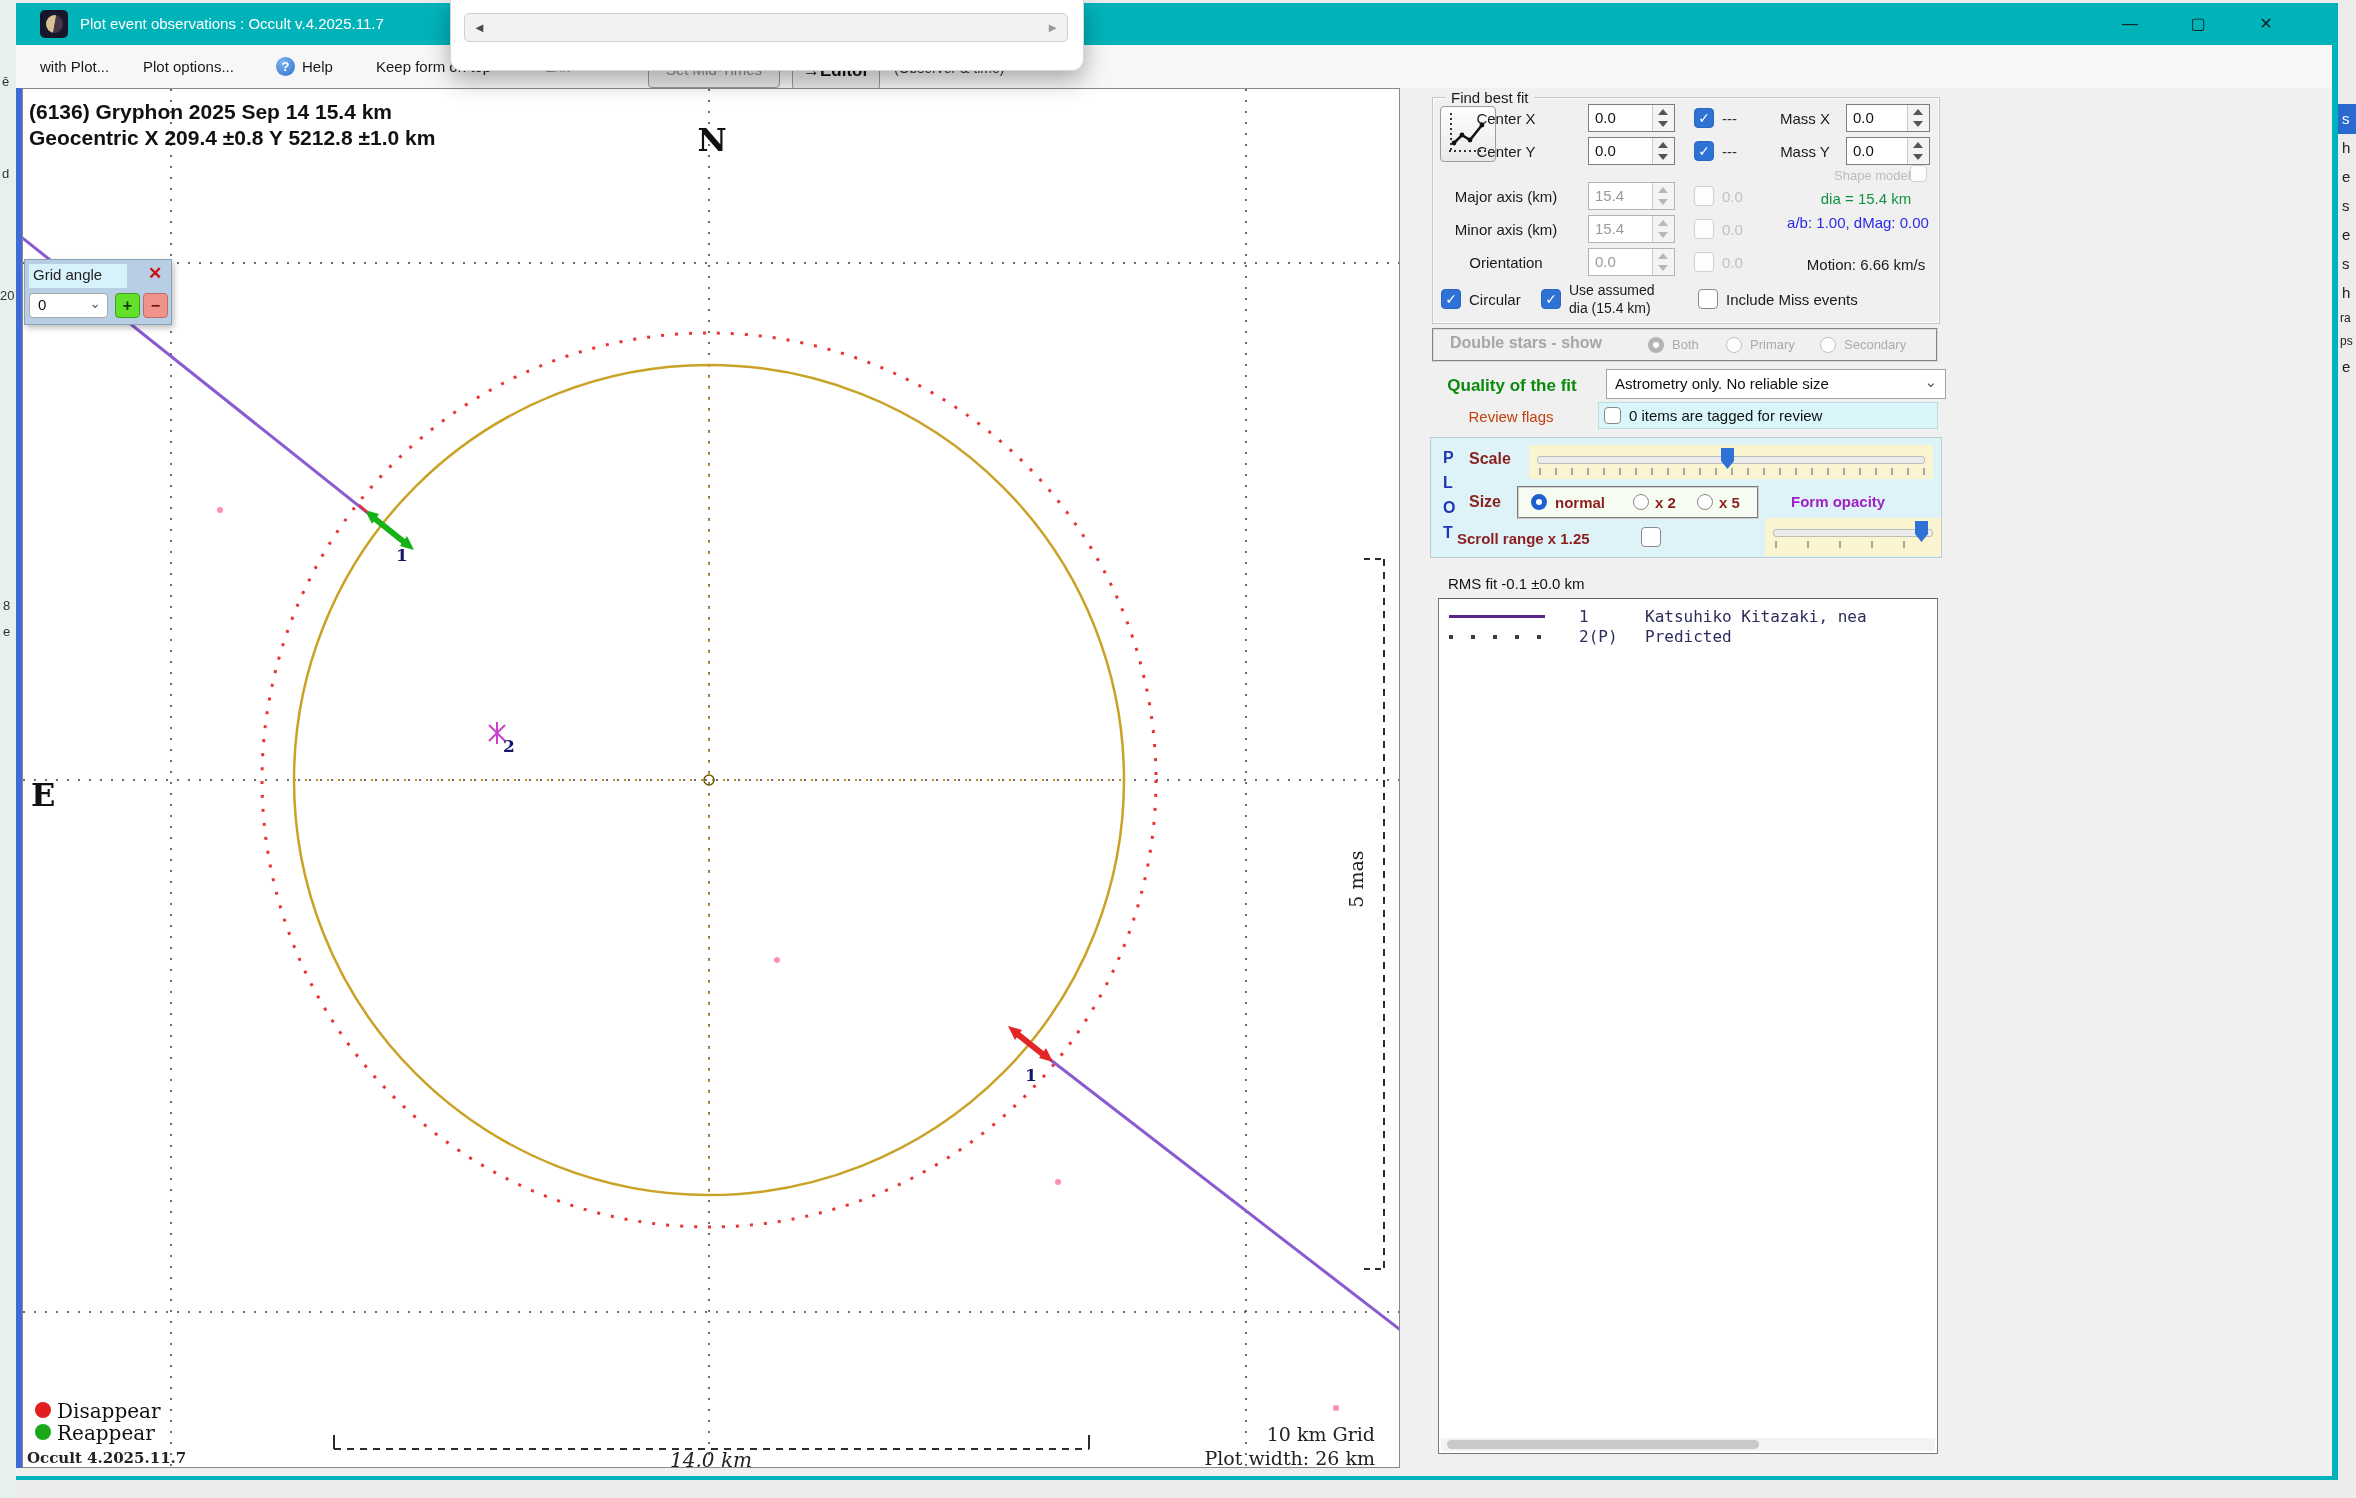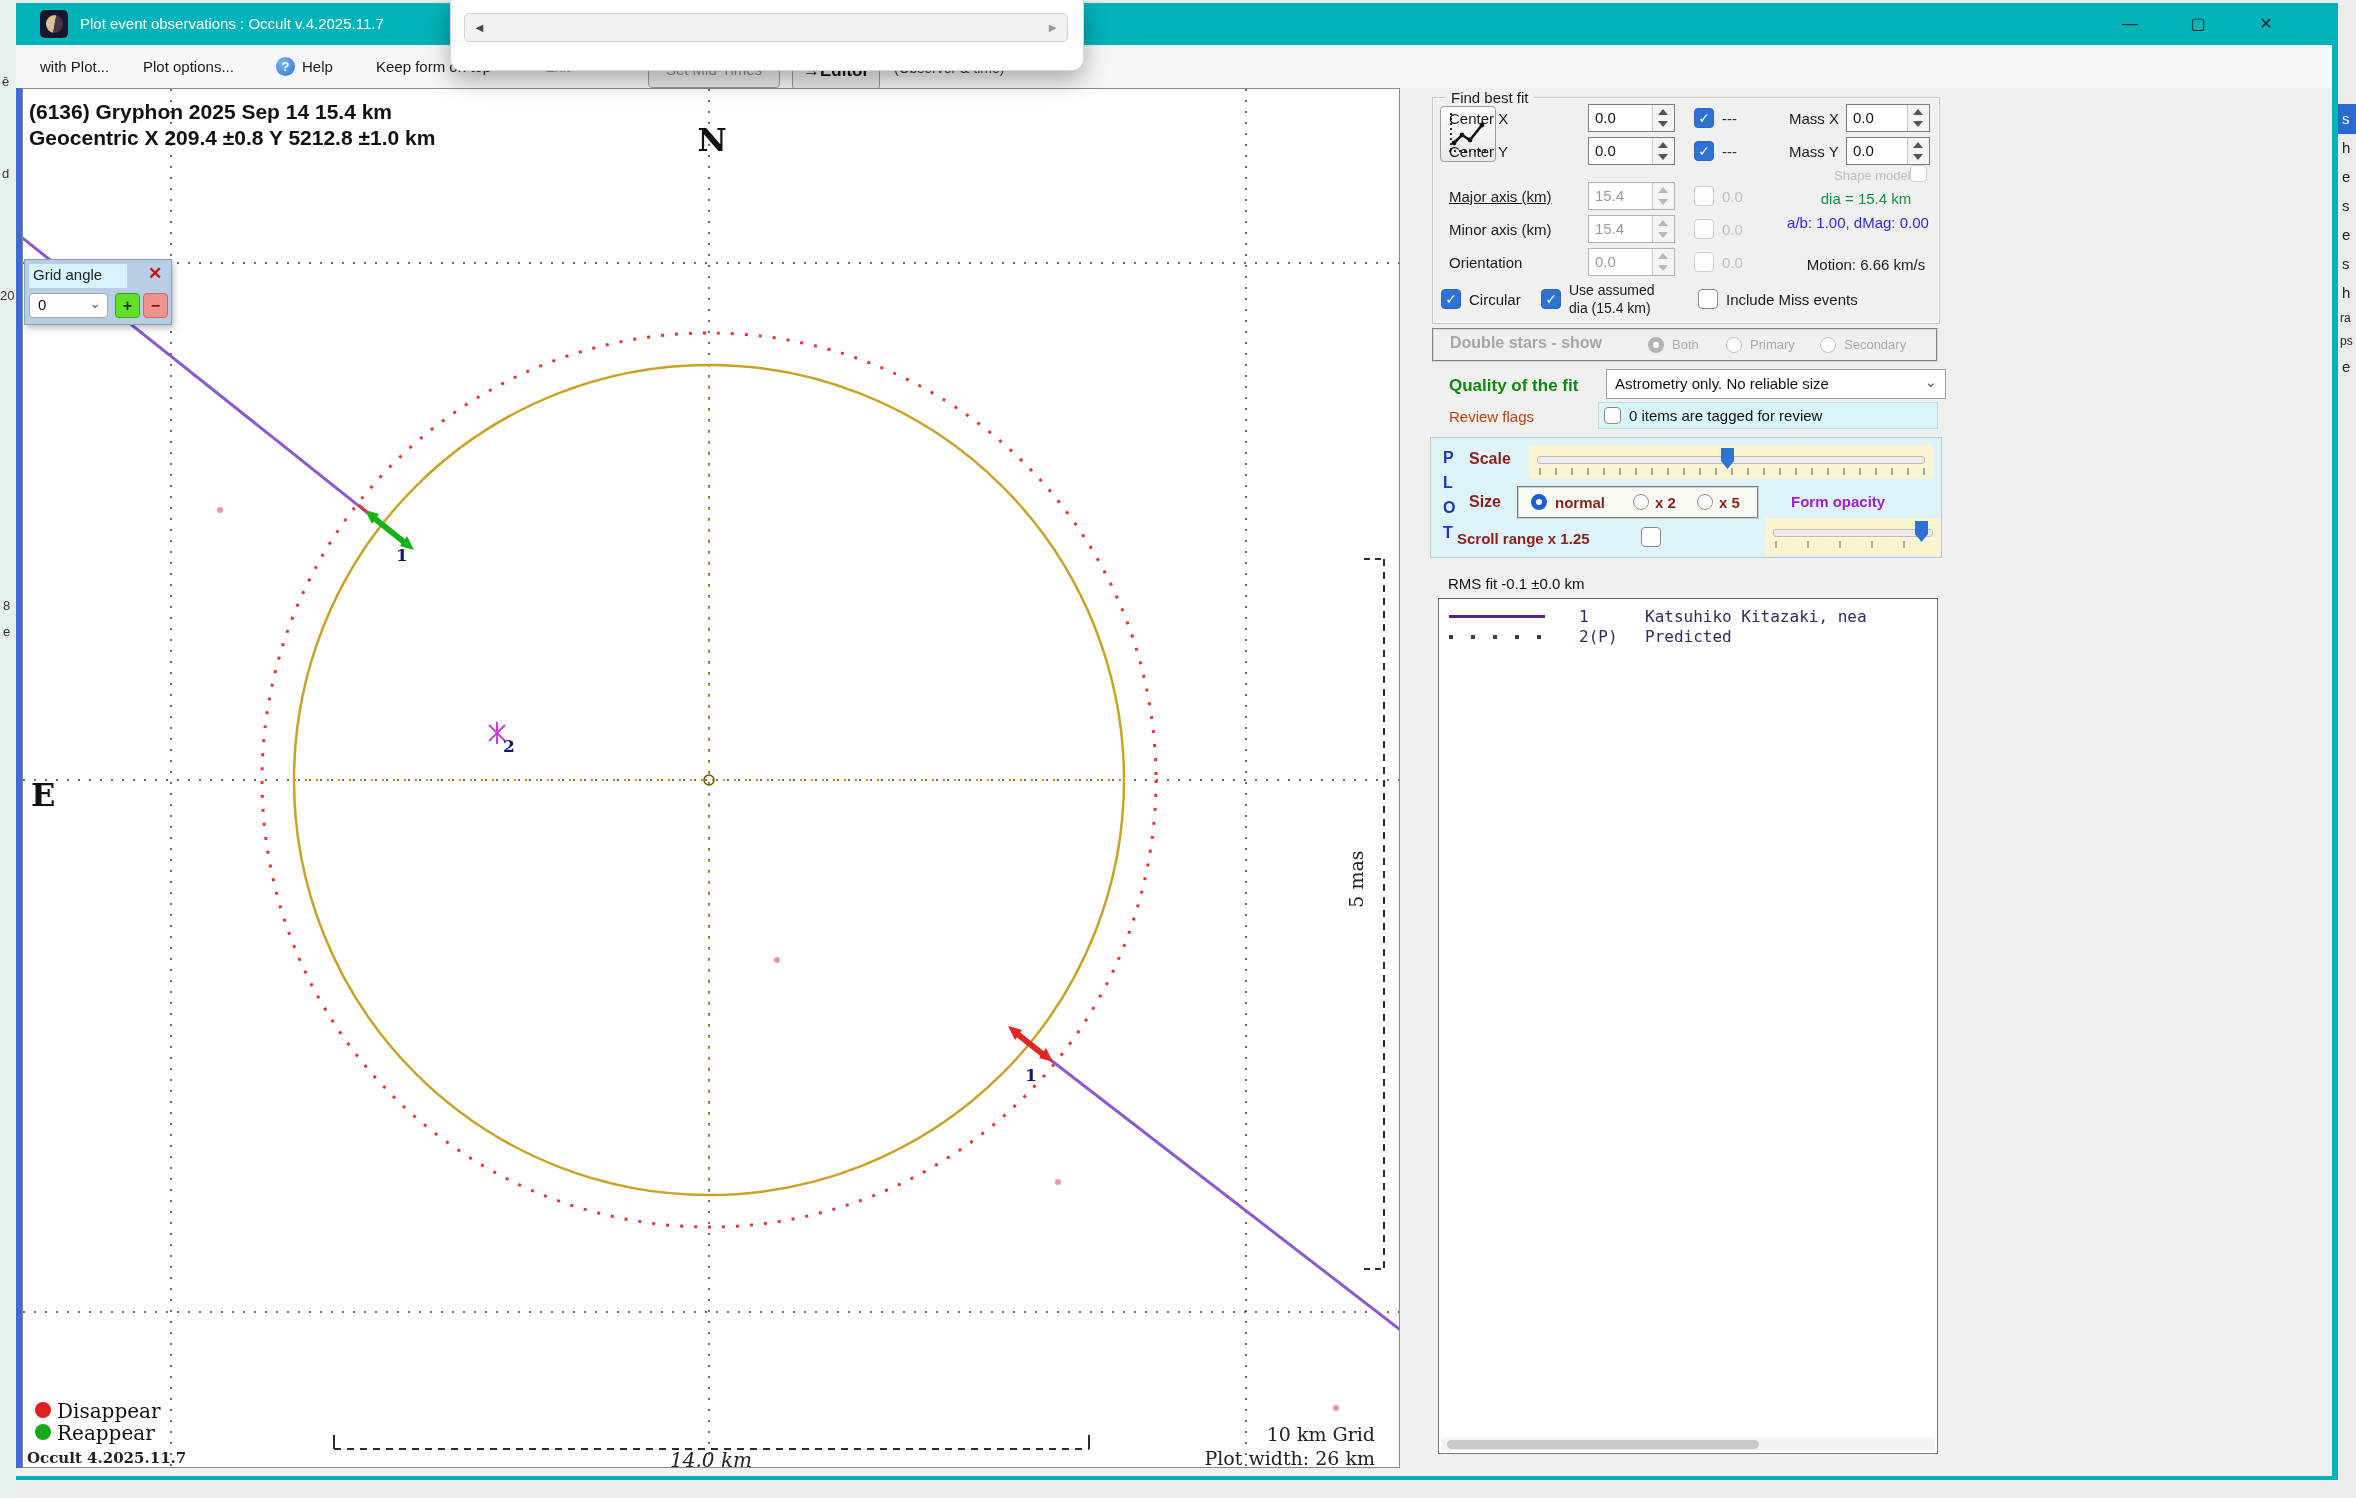--- a/index.html
+++ b/index.html
@@ -33,21 +33,21 @@
   .cb{width:20px;height:20px;border-radius:4px;box-sizing:border-box;text-align:center;}
   .cb.on{background:#2f72d6;border:1px solid #2d66c0;color:#fff;}
   .cb.on:after{content:"✓";font-size:14px;line-height:19px;color:#fff;}
   .cb.off{background:#fff;border:1px solid #8a8a8a;}
   .cb.offdis{background:#fdfdfd;border:1px solid #cfcfcf;}
   .radio{width:16px;height:16px;border-radius:50%;box-sizing:border-box;background:#fff;border:1px solid #8a8a8a;}
   .radio.on{border:5px solid #1f5fd0;}
   .radio.dis{border:1px solid #c0c0c0;}
   .radio.disOn{border:5px solid #b4b4b4;}
   .lbl{font-size:15px;color:#1a1a1a;white-space:nowrap;}
-  .rt{text-align:left;margin-left:17px;}
+  .rt{text-align:center;}
   
   .slider{background:#fbf4d0;box-sizing:border-box;}
   .strack{position:absolute;left:8px;right:8px;top:11px;height:6px;background:#ececec;border:1px solid #bdbdbd;border-radius:3px;}
   .sticks{position:absolute;left:10px;right:8px;top:23px;height:7px;
     background:repeating-linear-gradient(90deg,#a8a8a8 0 2px,transparent 2px 16px);}
   .sthumb{position:absolute;top:3px;width:13px;height:21px;background:#2f72d6;
     clip-path:polygon(0 0,100% 0,100% 62%,50% 100%,0 62%);}
   .maroon{color:#8b1f1f;font-weight:bold;}
   
   .float{background:#fff;border:1px solid #d6d6d6;border-top:none;border-radius:0 0 12px 12px;
@@ -244,21 +244,21 @@
     <span class="spinval">0.0</span>
     <span class="spinbtns">
         <i class="up"></i>
         <i class="dn"></i>
       </span>
   </div>
 
   <span class="abs" style="left:1834px;top:168px;font-size:13px;color:#bcbcbc;">Shape model</span>
   <div class="abs cb offdis" style="left:1910px;top:165px;width:17px;height:17px;"></div>
 
-  <div class="abs lbl rt" style="left:1432px;top:188px;width:148px;text-decoration:underline;">Major axis (km)</div>
+  <div class="abs lbl rt" style="left:1432px;top:188px;width:148px;">Major axis (km)</div>
   <div class="abs spin dis" style="left:1588px;top:182px;width:87px;height:28px;">
     <span class="spinval">15.4</span>
     <span class="spinbtns">
         <i class="up"></i>
         <i class="dn"></i>
       </span>
   </div>
   <div class="abs cb offdis" style="left:1694px;top:186px;"></div>
   <span class="abs lbl" style="left:1722px;top:188px;color:#c0c0c0;">0.0</span>
   <div class="abs" style="left:1796px;top:190px;width:140px;text-align:center;font-size:15px;color:#0f9340;">dia = 15.4 km</div>

